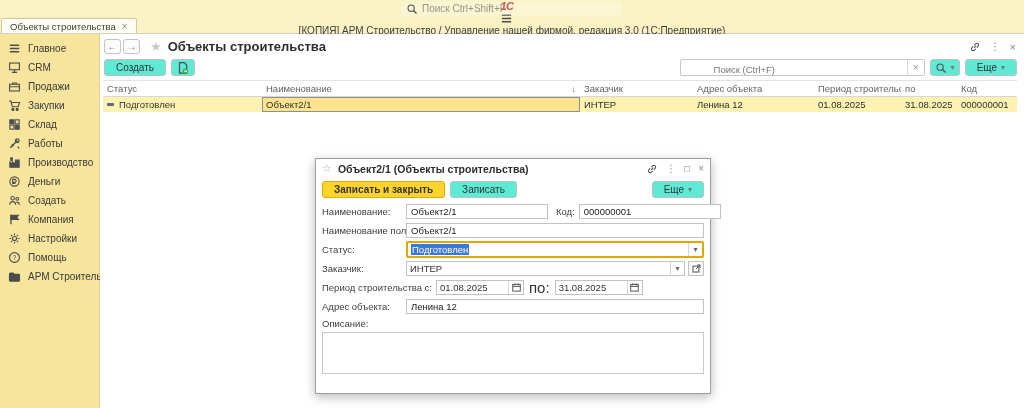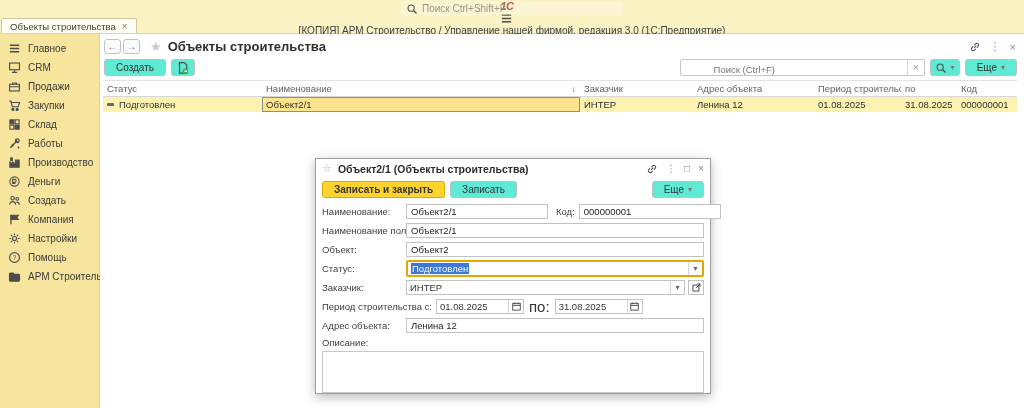--- a/index.html
+++ b/index.html
@@ -365,24 +365,20 @@
     <span class="flabel">Наименование:</span>
     <input class="finput" style="width: 218px;" value="Объект2/1">
     <span class="code-lbl">Код:</span>
     <input class="finput grow" value="000000001" style="">
   </div>
   <div class="frow">
     <span class="flabel">Наименование полное:</span>
     <input class="finput grow" value="Объект2/1" style="">
   </div>
   <div class="frow">
-    <span class="flabel">Объект:</span>
-    <input class="finput grow" value="Объект2" style="">
-  </div>
-  <div class="frow">
     <span class="flabel">Статус:</span>
     <div class="combo focused grow">
       <span class="val"><span class="sel">Подготовлен</span></span>
       <span class="arrow">▾</span>
     </div>
   </div>
   <div class="frow">
     <span class="flabel">Заказчик:</span>
     <div class="combo grow">
       <span class="val">ИНТЕР</span>

